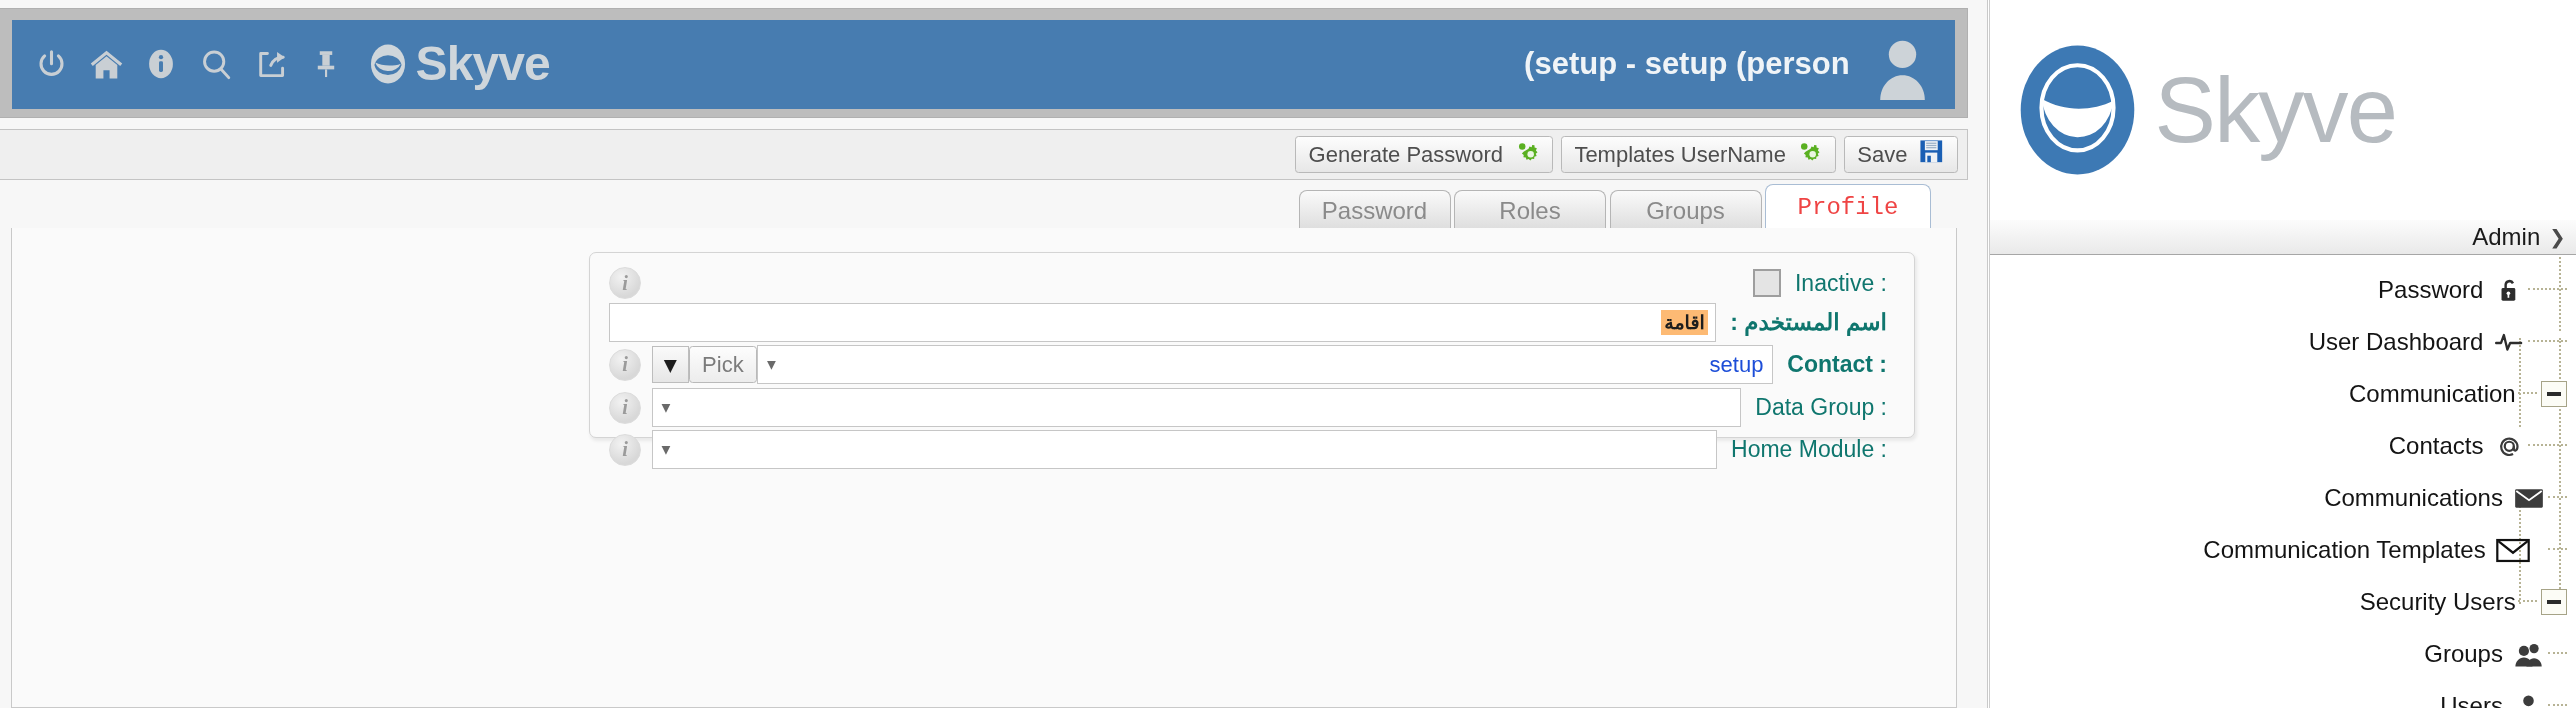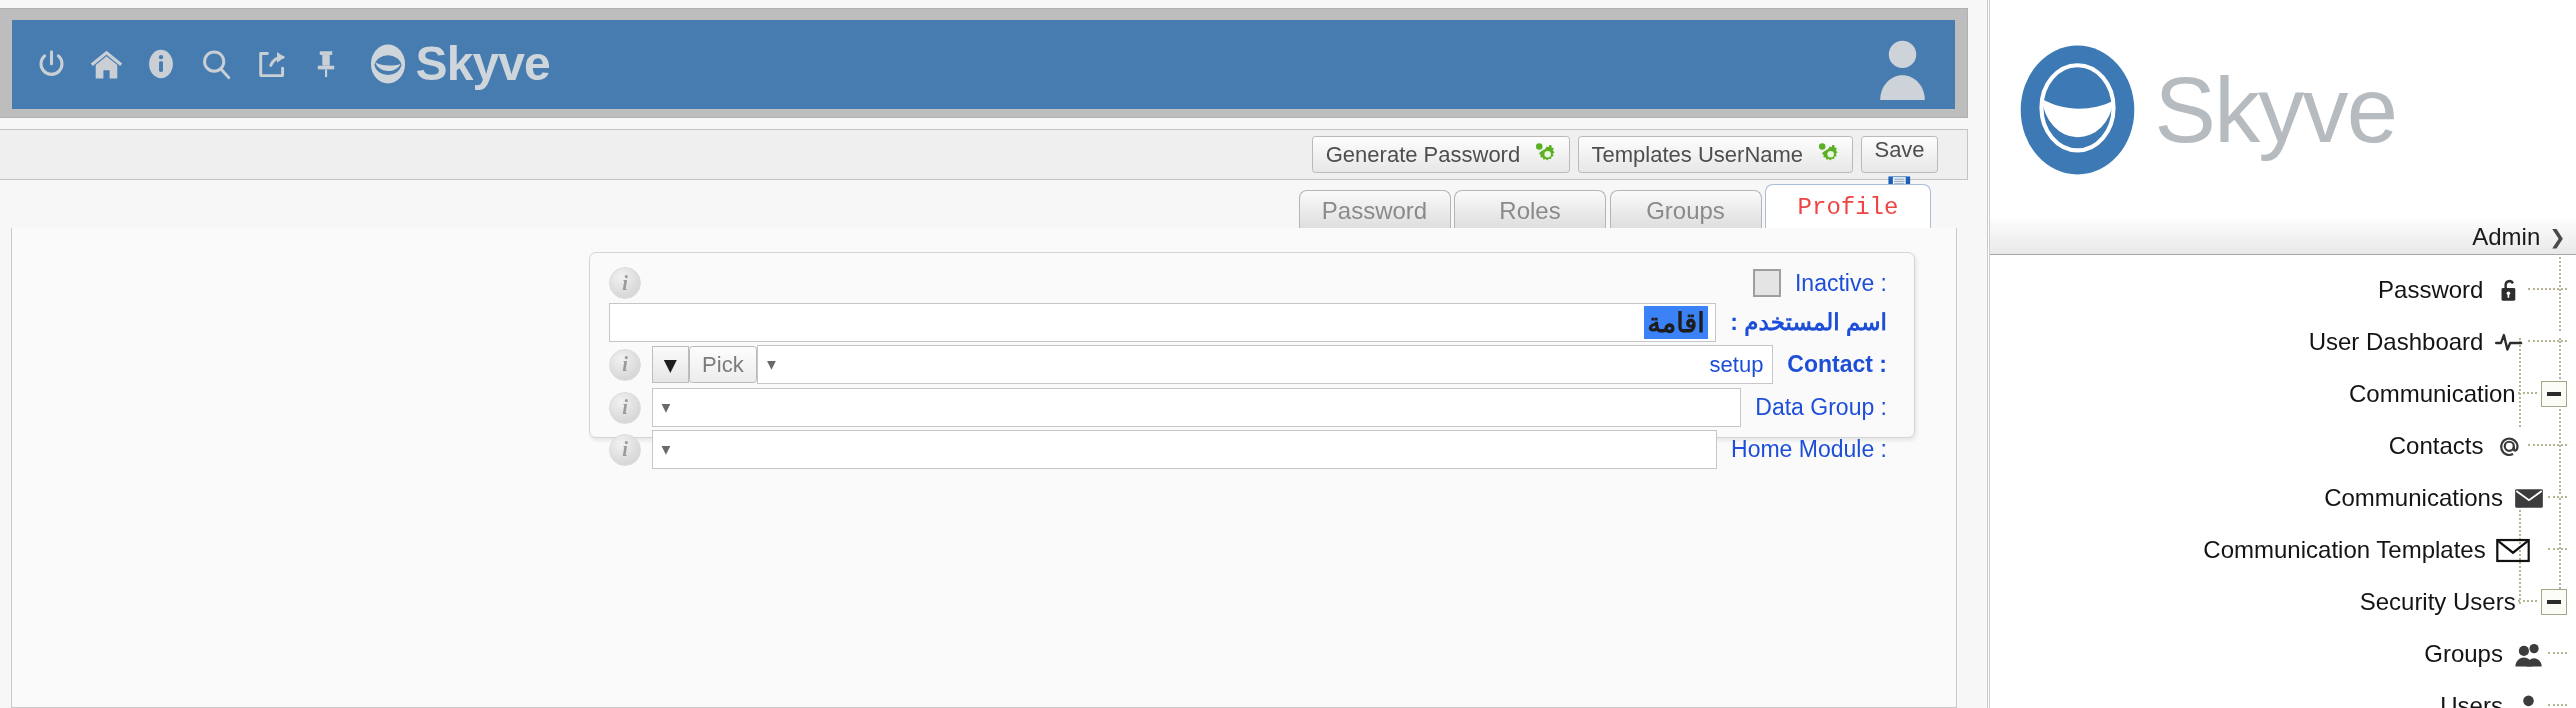--- a/index.html
+++ b/index.html
@@ -56,21 +56,21 @@
     display:flex;align-items:center;justify-content:flex-end;
   }
   .tb-btn{
     display:inline-flex;align-items:center;gap:10.6px;
     height:37px;padding:0 12.4px;margin-right:8px;
     background:linear-gradient(#fdfdfd,#e7e7e7);
     border:0.9px solid #b9b9b9;border-radius:3.5px;
     font-size:22px;color:#4e4e4e;cursor:pointer;box-sizing:border-box;
     white-space:nowrap;
   }
-  .tb-btn:last-child{margin-right:29px;flex-direction:column;}
+  .tb-btn:last-child{margin-right:9px;}
   .gear-ic{display:block;}
   .save-ic{display:block;}
 
   
   .tab-strip{
     position:absolute;left:0;top:181px;width:1968px;height:50px;
     display:flex;align-items:flex-end;justify-content:flex-end;
   }
   .tab{
     height:41px;min-width:152px;padding:0 21px;margin-left:3.5px;
@@ -103,21 +103,21 @@
     box-shadow:1.8px 2.7px 3.5px rgba(0,0,0,.07);
     box-sizing:border-box;
     direction:rtl;
   }
   .frow{
     position:absolute;right:0;left:0;height:auto;
     display:flex;align-items:center;justify-content:flex-start;
     direction:rtl;
   }
   .flabel{
-    font-size:23px;color:#1d4ed8;white-space:nowrap;
+    font-size:23px;color:#0f766e;white-space:nowrap;
     padding:0 10.6px 0 14px;text-align:right;
   }
   .flabel.bold{font-weight:700;}
   .flabel.ar{font-weight:700;font-size:23px;}
   .finfo{
     width:30px;height:30px;border-radius:50%;
     display:flex;align-items:center;justify-content:center;
     background:radial-gradient(circle at 38% 30%, #f2f2f2, #d8d8d8 70%);
     border:0.9px solid #dcdcdc;
     color:#9b9b9b;font-size:20.4px;font-style:italic;font-weight:700;
@@ -128,21 +128,21 @@
     width:28px;height:28px;background:#e4e4e4;
     border:2.7px solid #9e9e9e;box-sizing:border-box;
     flex:0 0 auto;cursor:pointer;
   }
   .ftext{
     height:39px;background:#ffffff;border:0.9px solid #c6c6c6;
     box-sizing:border-box;display:flex;align-items:center;
     justify-content:flex-start;padding:0 7px;
   }
   .hl{
-    background:#3b82f6;color:#1d1d1d;font-size:27px;font-weight:700;
+    background:#fdba74;color:#1d1d1d;font-size:19px;font-weight:700;
     padding:0.9px 3.5px;
   }
   .fcombo{
     height:39px;background:#ffffff;border:0.9px solid #c6c6c6;
     box-sizing:border-box;display:flex;align-items:center;
     justify-content:space-between;padding:0 8.9px;position:relative;
   }
   .fcombo .cval{font-size:22px;color:#1d4ed8;}
   .caret{
     font-size:17.7px;color:#6a6a6a;line-height:1;
@@ -285,20 +285,21 @@
               <ellipse cx="12" cy="12" rx="9.3" ry="10.6" fill="#cfd6db"></ellipse>
               <path d="M4.6 12.6a7.5 6.4 0 0 1 14.8 0 7.5 6.4 0 0 1-14.8 0z" fill="#477cb0"></path>
               <path d="M5.0 11.2c3.6 1.9 9.6 2.3 14 0.6a7.4 6.4 0 0 1-14 -0.6z" fill="#cfd6db"></path>
             </svg>
             <span class="brand-word">Skyve</span>
           </div>
         </div>
 
         <div class="hdr-spacer"></div>
 
+        <div class="hdr-title">(setup - setup (person</div>
 
         <div class="hdr-avatar">
           <svg width="53" height="64" viewBox="0 0 24 28" fill="#cdd3d8">
             <circle cx="12" cy="7.4" r="6.2"></circle>
             <path d="M1.9 28c0-6.3 4.5-11.2 10.1-11.2S22.1 21.7 22.1 28z"></path>
           </svg>
         </div>
       </div>
     </div>
 

